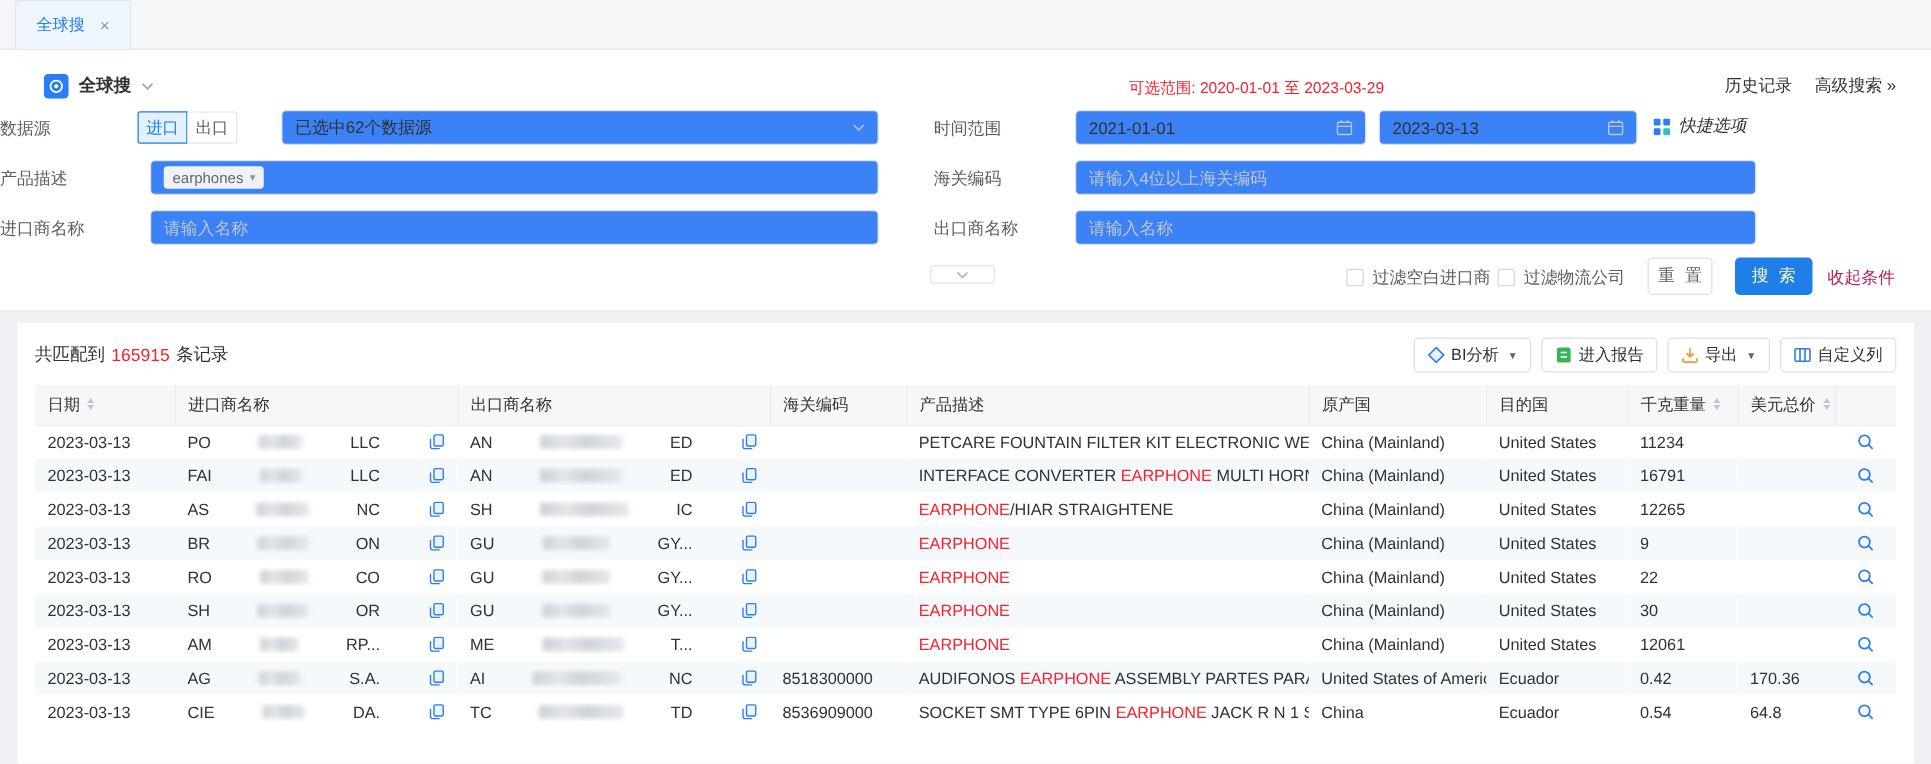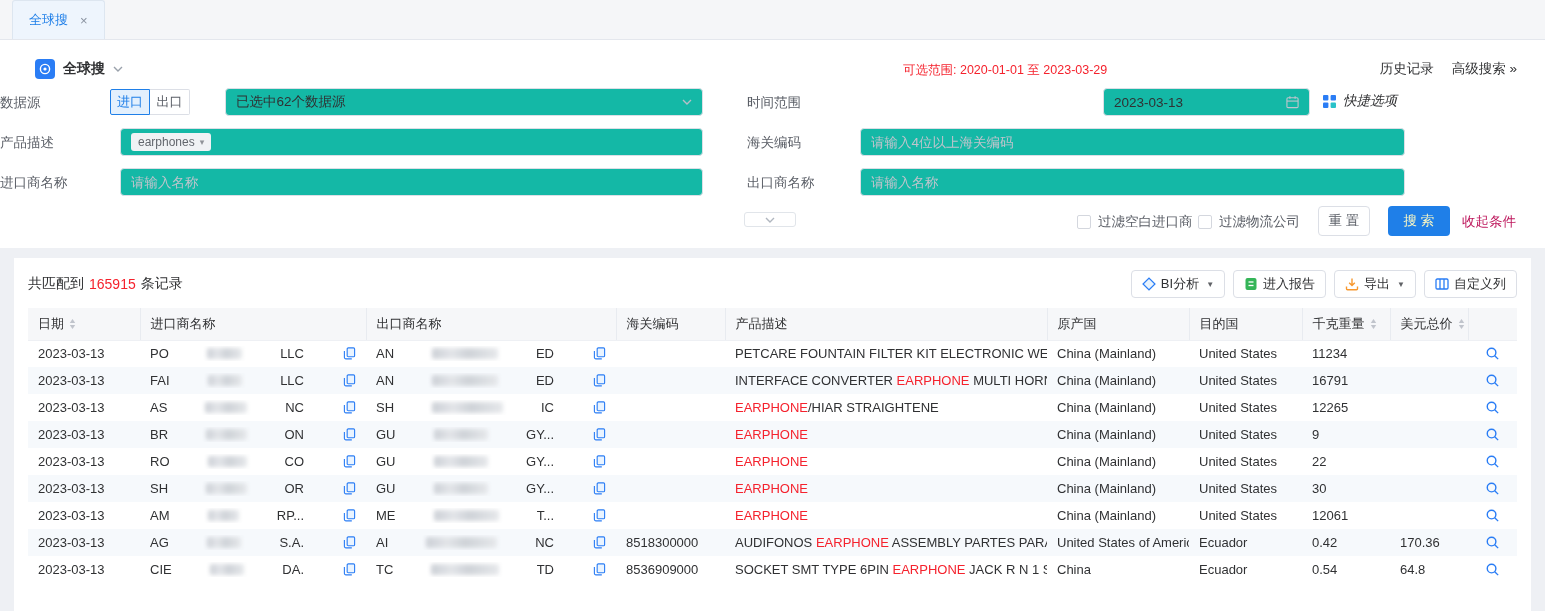--- a/index.html
+++ b/index.html
@@ -15,41 +15,41 @@
   .search-panel { position: relative; width: 100%; height: 208px; background: #fff; }
   .abs { position: absolute; }
   .app-title { left: 35px; top: 19px; display: flex; align-items: center; gap: 8px; font-size: 14px; color: #303133; font-weight: bold; }
   .range-note { left: 903px; top: 22px; color: #f5222d; font-size: 12.5px; }
   .top-links { right: 28px; top: 20px; display: flex; gap: 18px; font-size: 13.5px; color: #303133; }
   .top-links span { cursor: pointer; }
 
   .form-label { position: absolute; width: 98px; font-size: 13.5px; color: #5a5e66; }
   .form-label.r { left: 747px; width: 98px; }
 
-  .inputbox { position: absolute; height: 28px; border: 1px solid #dcdfe6; border-radius: 4px; background: #14b8a6; display: flex; align-items: center; padding: 0 10px; font-size: 13.5px; color: #303133; }
+  .inputbox { position: absolute; height: 28px; border: 1px solid #dcdfe6; border-radius: 4px; background: #3b82f6; display: flex; align-items: center; padding: 0 10px; font-size: 13.5px; color: #303133; }
   .inputbox input { border: none; outline: none; width: 100%; font-size: 13.5px; color: #303133; font-family: inherit; background: transparent; }
   .inputbox input::placeholder { color: #c0c4cc; }
   .inputbox .spacer { flex: 1; }
 
   .seg { position: absolute; display: flex; }
   .seg-btn { width: 40px; height: 26px; font-size: 13px; display: flex; align-items: center; justify-content: center; cursor: pointer; }
   .seg-btn.on { background: #e3f0fd; border: 1px solid #1f7fe8; color: #1f7fe8; border-radius: 2px 0 0 2px; }
   .seg-btn.off { background: #fff; border: 1px solid #dcdfe6; border-left: none; color: #5a5e66; border-radius: 0 2px 2px 0; }
 
   .tag { display: inline-flex; align-items: center; gap: 5px; background: #f0f2f5; border-radius: 3px; padding: 2px 7px; font-size: 12px; color: #62666d; }
   .tag-caret { font-size: 9px; color: #909399; }
 
   .quick-opt { position: absolute; display: flex; align-items: center; gap: 6px; font-size: 13.5px; color: #303133; cursor: pointer; font-style: italic; }
 
   .expand-pill { position: absolute; left: 744px; top: 172px; width: 52px; height: 15px; border: 1px solid #e1e5ea; border-radius: 3px; background: #fff; display: flex; align-items: center; justify-content: center; cursor: pointer; }
 
   .checkbox-group { position: absolute; display: flex; align-items: center; gap: 7px; font-size: 13.5px; color: #5a5e66; cursor: pointer; }
   .cb { width: 14px; height: 14px; border: 1px solid #d4d7de; border-radius: 2px; background: #fff; }
 
-  .btn { position: absolute; height: 30px; border-radius: 4px; font-size: 13.5px; display: flex; align-items: center; justify-content: center; cursor: pointer; font-family: Liberation Sans, sans-serif; }
+  .btn { position: absolute; height: 30px; border-radius: 4px; font-size: 13.5px; display: flex; align-items: center; justify-content: center; cursor: pointer; font-family: Liberation Mono, monospace; }
   .btn-reset { left: 1318px; top: 166px; width: 52px; background: #fff; border: 1px solid #dcdfe6; color: #5a5e66; }
   .btn-search { left: 1388px; top: 166px; width: 62px; background: #1f7fe8; border: none; color: #fef9c3; }
   .collapse-link { position: absolute; left: 1462px; top: 173px; font-size: 13.5px; color: #be185d; cursor: pointer; }
 
   
   .results-panel { margin: 10px 14px 0; background: #fff; height: 353px; padding: 12px 14px 0; }
   .summary-row { display: flex; justify-content: space-between; align-items: center; }
   .summary-left { display: flex; align-items: center; gap: 5px; font-size: 14px; color: #303133; }
   .count { color: #f5222d; }
   .toolbar { display: flex; gap: 8px; }
@@ -109,20 +109,29 @@
     </div>
     <div class="inputbox" style="left:225px;top:48px;width:478px">
       <span>已选中62个数据源</span>
       <span class="spacer"></span>
       <svg width="10" height="6" viewBox="0 0 10 6">
           <path d="M1 1l4 4 4-4" fill="none" stroke="#b9bec7" stroke-width="1.4"></path>
         </svg>
     </div>
 
     <span class="form-label r" style="top:54px">时间范围</span>
+    <div class="inputbox" style="left:860px;top:48px;width:233px">
+      <input value="2021-01-01" style="">
+      <svg width="14" height="14" viewBox="0 0 14 14">
+          <rect x="1" y="2.5" width="12" height="10.5" rx="1.2" fill="none" stroke="#c0c4cc" stroke-width="1.2"></rect>
+          <line x1="1" y1="6" x2="13" y2="6" stroke="#c0c4cc" stroke-width="1.2"></line>
+          <line x1="4.2" y1="0.8" x2="4.2" y2="3.4" stroke="#c0c4cc" stroke-width="1.2"></line>
+          <line x1="9.8" y1="0.8" x2="9.8" y2="3.4" stroke="#c0c4cc" stroke-width="1.2"></line>
+        </svg>
+    </div>
     <div class="inputbox" style="left:1103px;top:48px;width:207px">
       <input value="2023-03-13" style="">
       <svg width="14" height="14" viewBox="0 0 14 14">
           <rect x="1" y="2.5" width="12" height="10.5" rx="1.2" fill="none" stroke="#c0c4cc" stroke-width="1.2"></rect>
           <line x1="1" y1="6" x2="13" y2="6" stroke="#c0c4cc" stroke-width="1.2"></line>
           <line x1="4.2" y1="0.8" x2="4.2" y2="3.4" stroke="#c0c4cc" stroke-width="1.2"></line>
           <line x1="9.8" y1="0.8" x2="9.8" y2="3.4" stroke="#c0c4cc" stroke-width="1.2"></line>
         </svg>
     </div>
     <div class="quick-opt" style="left:1322px;top:52px">

